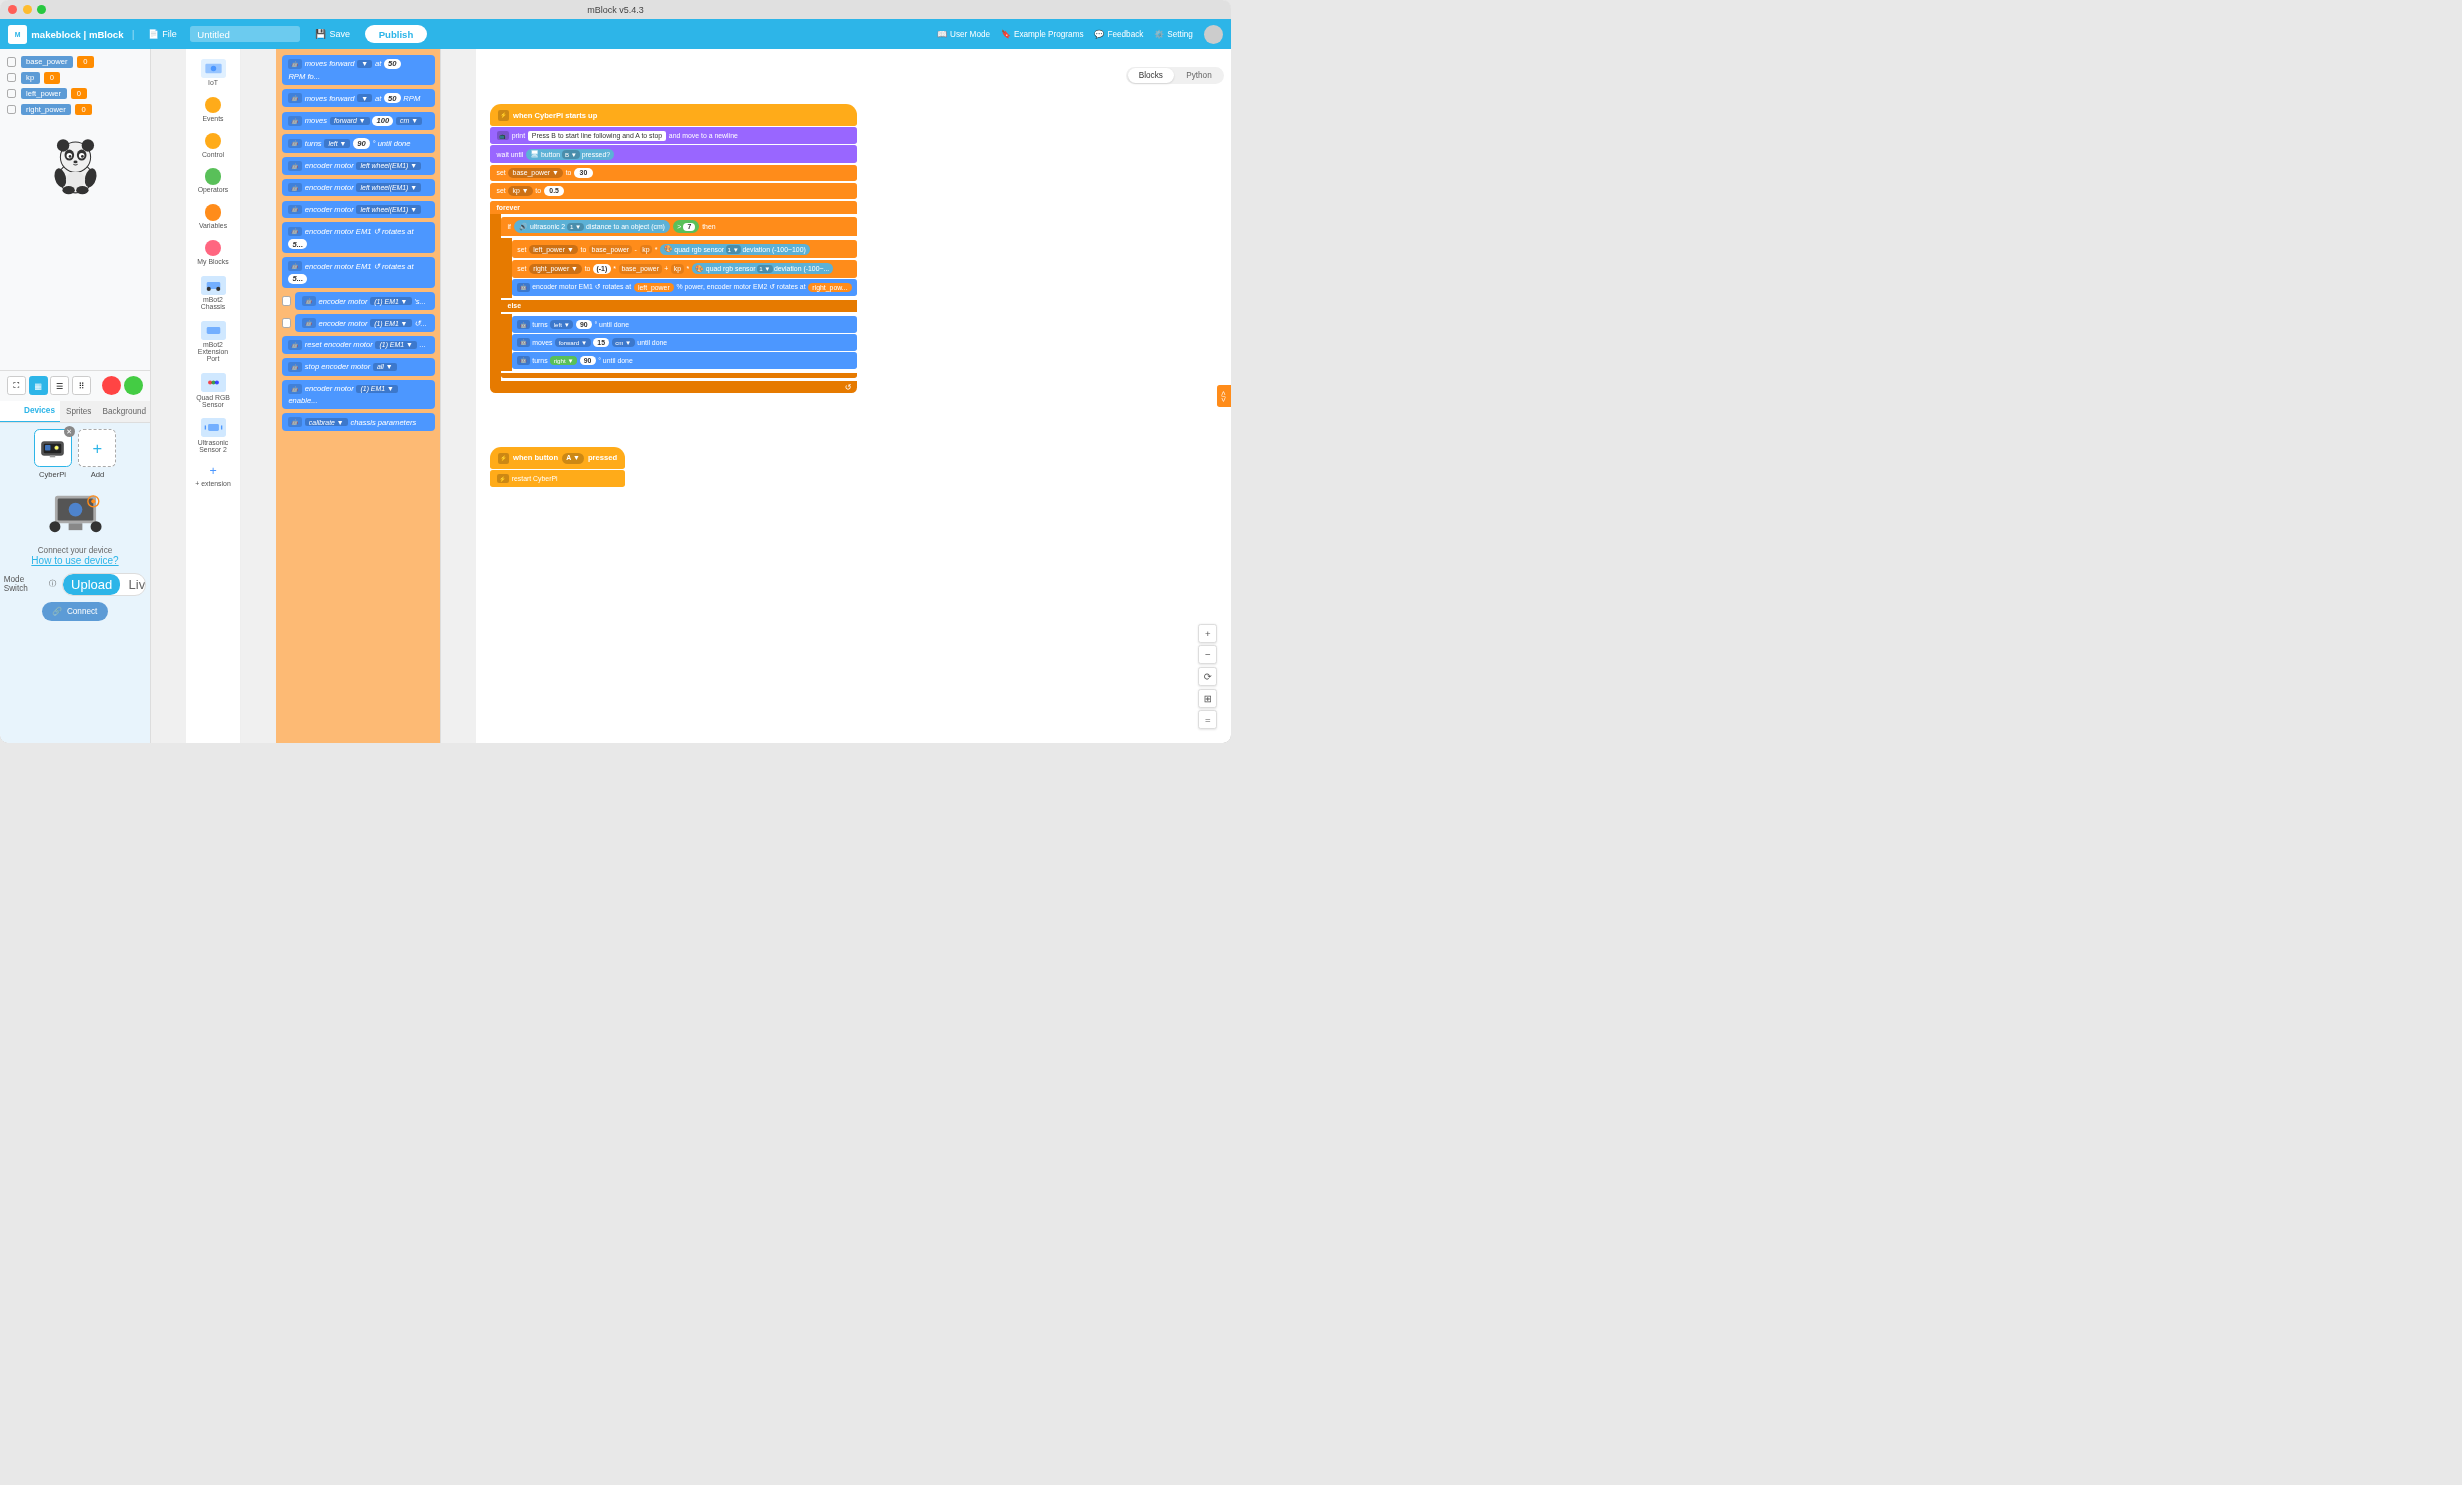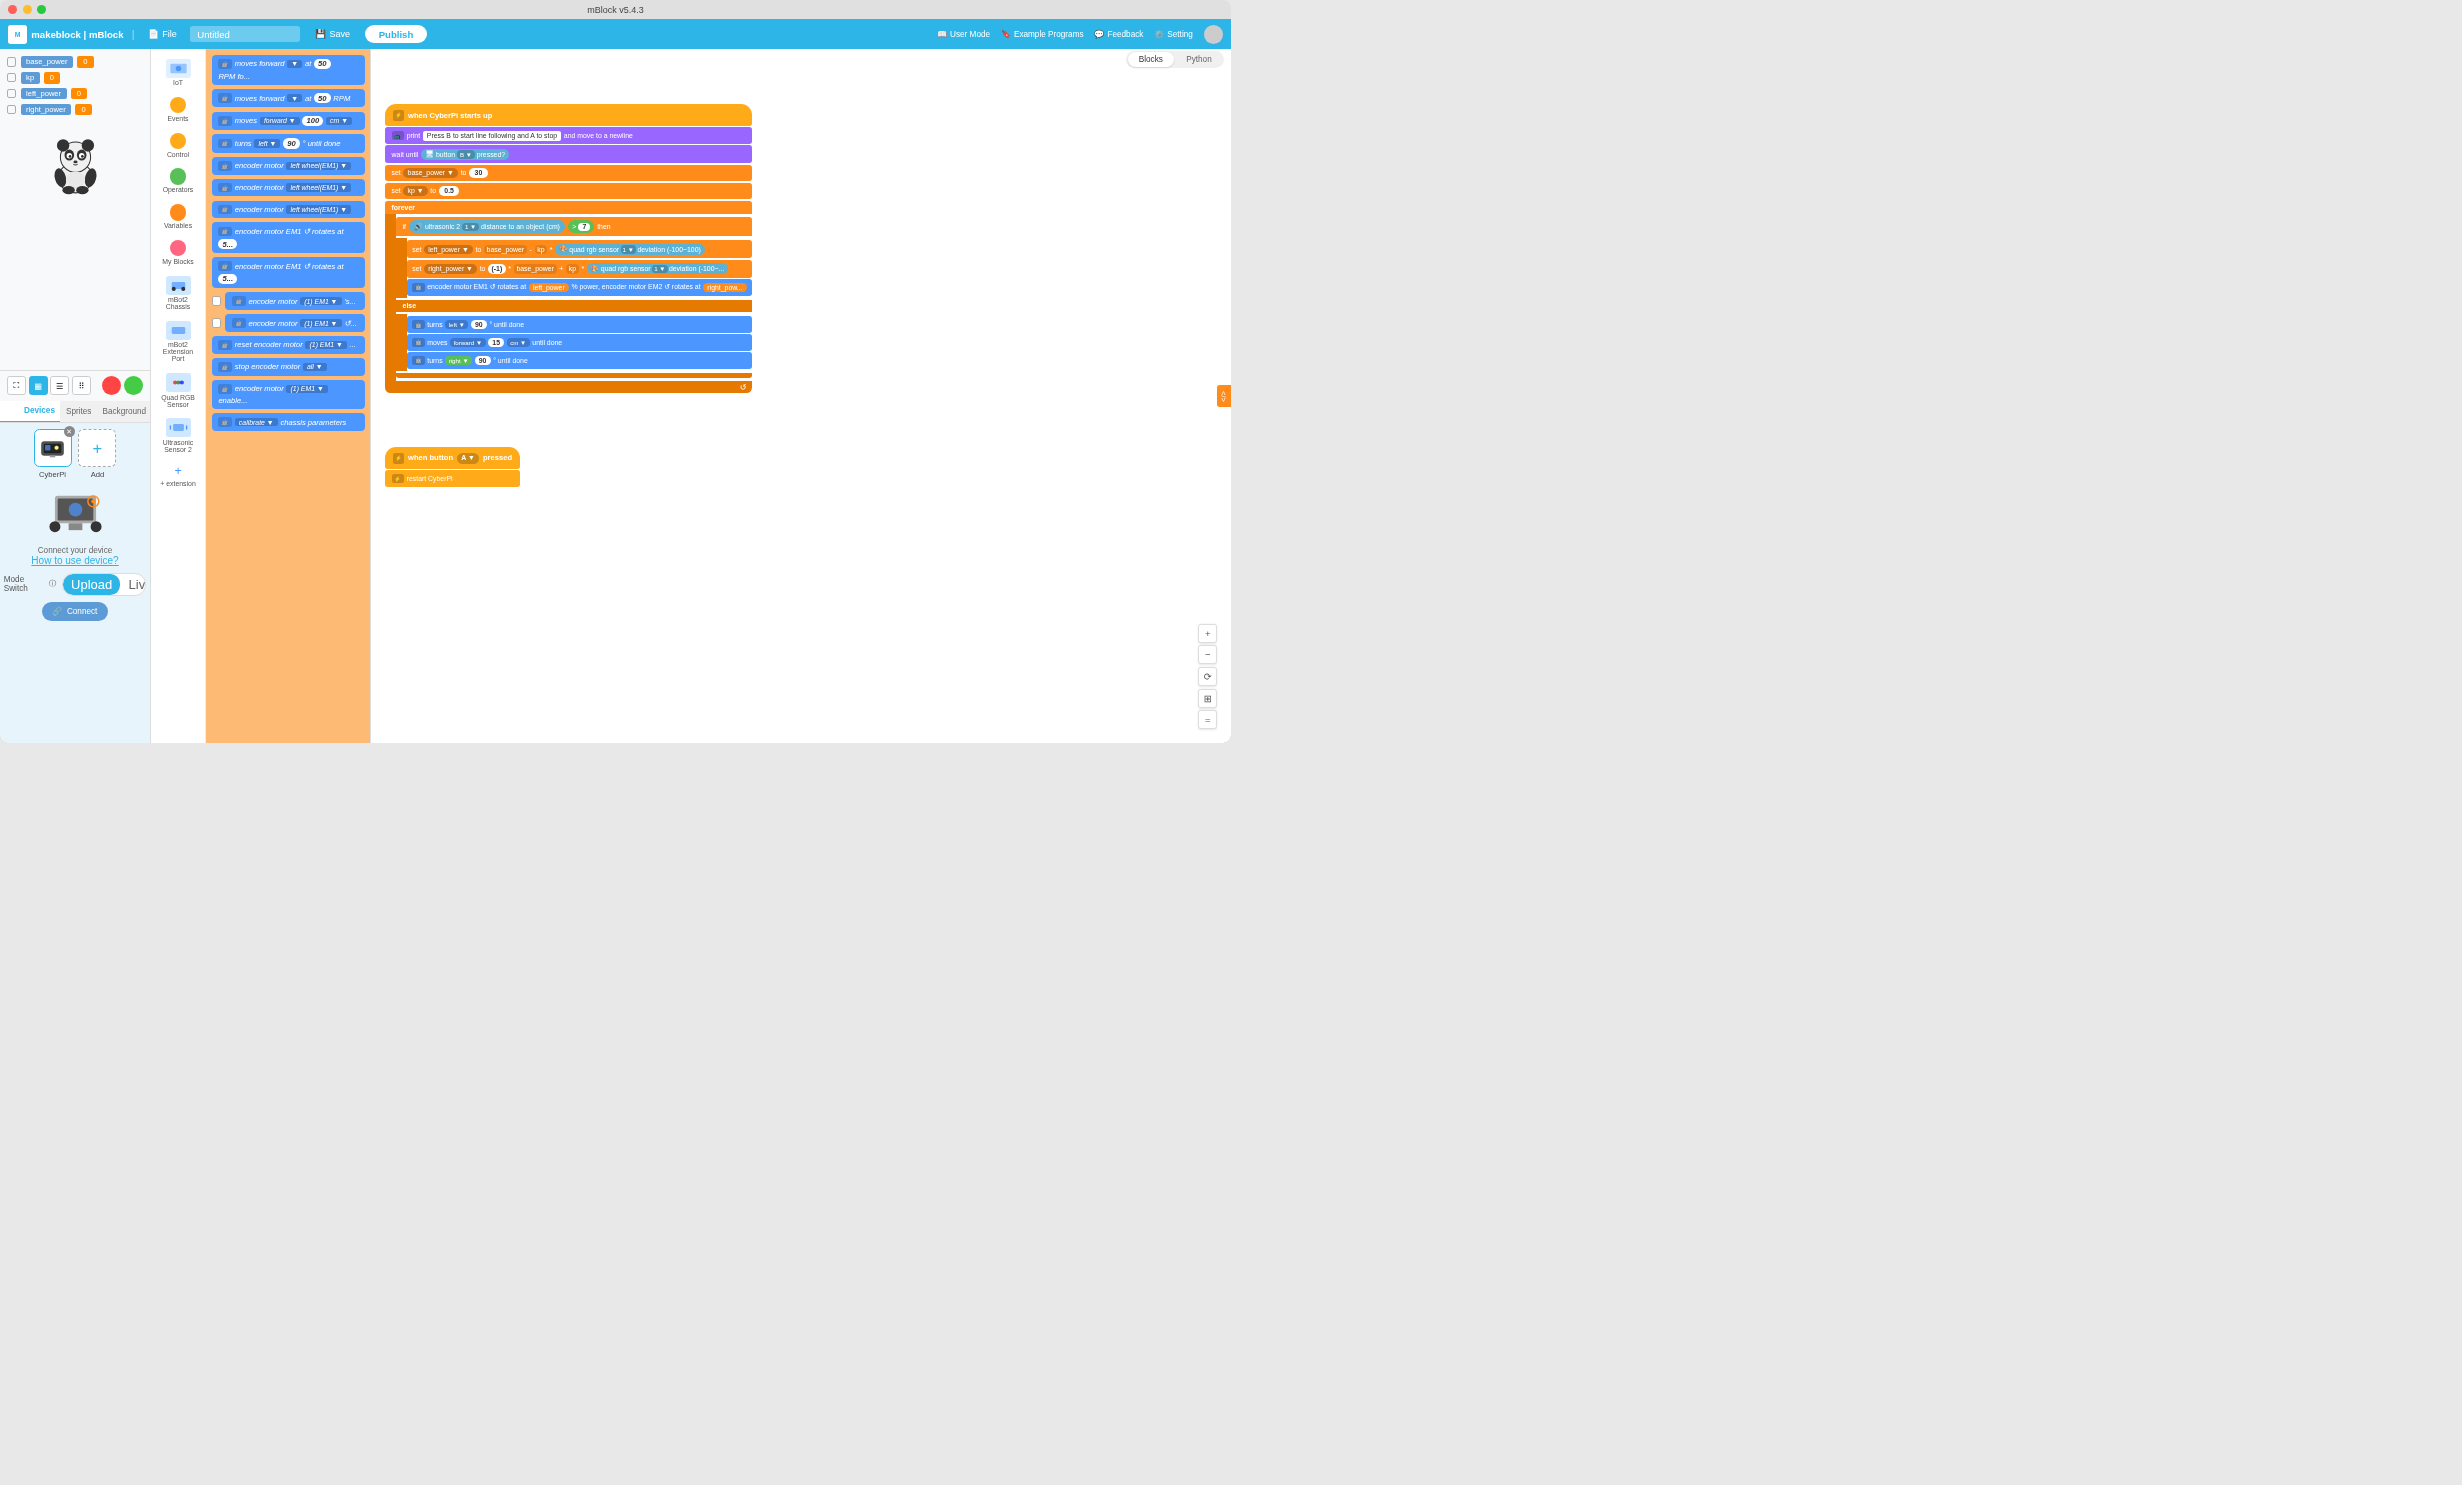--- a/index.html
+++ b/index.html
@@ -132,20 +132,21 @@
     .avatar {
       width: 19px; height: 19px;
       background: #ccc;
       border-radius: 50%;
     }
     
     .main-content {
       flex: 1;
       display: flex;
       overflow: hidden;
+      gap: 35px;
     }
     
     .left-panel {
       width: 151px;
       background: #f8f9fa;
       border-right: 0.7px solid #ddd;
       display: flex;
       flex-direction: column;
       overflow: hidden;
     }
@@ -436,21 +437,21 @@
     
     .canvas-area {
       flex: 1;
       background: white;
       position: relative;
       overflow: hidden;
     }
     
     .canvas-tabs {
       position: absolute;
-      top: 2px;
+      top: 18px;
       right: 6.9px;
       display: flex;
       background: #f0f0f0;
       border-radius: 13.7px;
       padding: 1.4px;
       gap: 1.4px;
     }
     .canvas-tab {
       padding: 2.7px 11px;
       border-radius: 11px;

